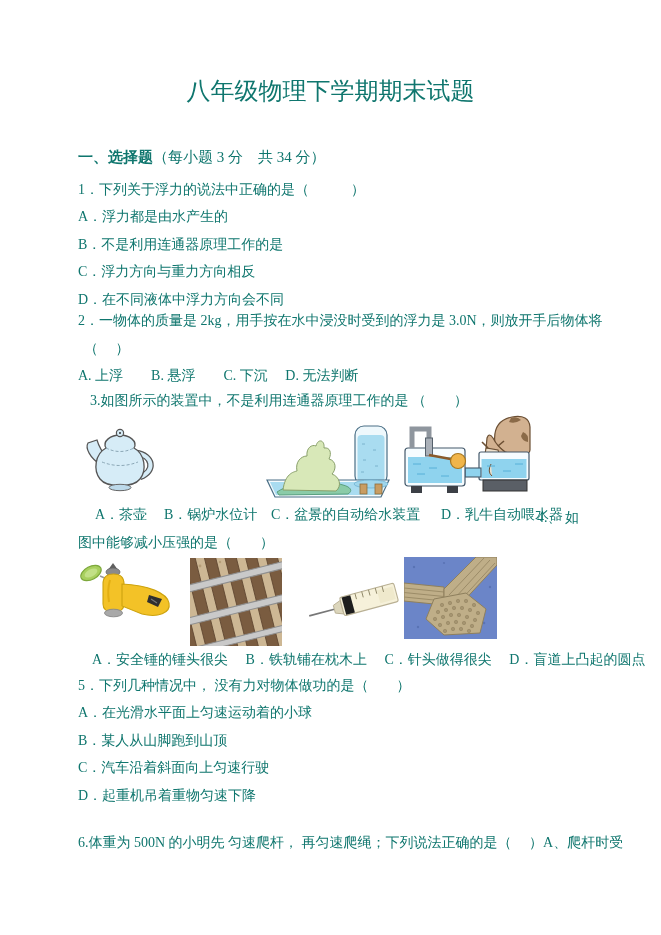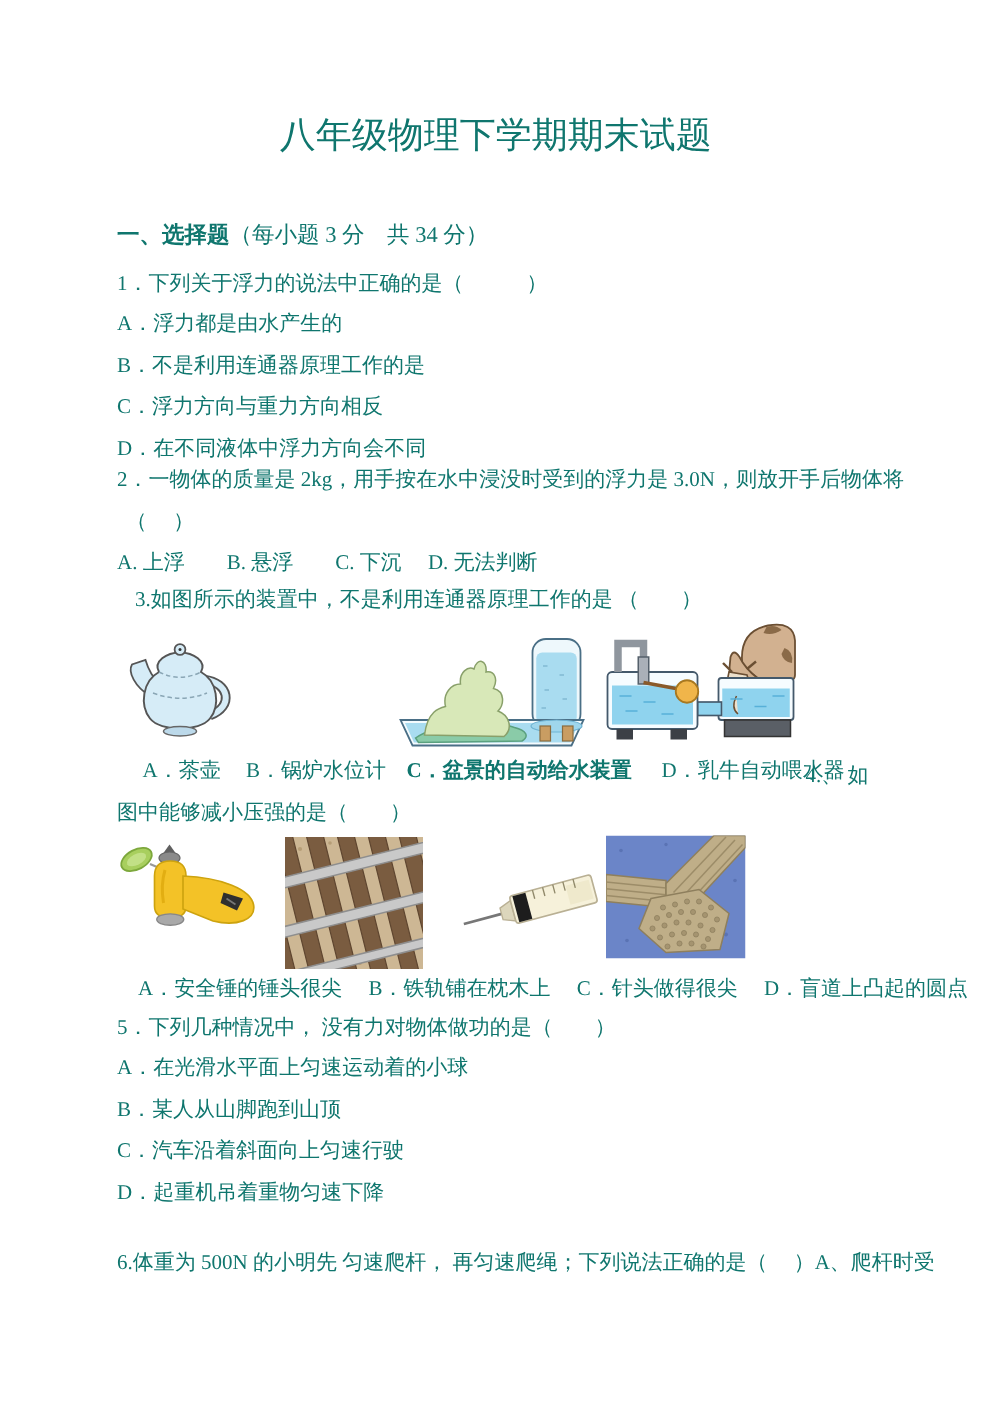--- a/index.html
+++ b/index.html
@@ -100,21 +100,21 @@
       <rect x="48" y="78" width="11" height="7" fill="#3c4046"></rect>
       <polyline points="13,40 13,21 30,21 30,30" fill="none" stroke="#8f969e" stroke-width="5"></polyline>
       <rect x="26.5" y="30" width="7" height="18" fill="#aab0b8" stroke="#55606b" stroke-width="1"></rect>
       <line x1="30" y1="47" x2="57" y2="52" stroke="#8a5a2a" stroke-width="2.5"></line>
       <circle cx="59" cy="53" r="7.5" fill="#f0b54a" stroke="#a87820" stroke-width="1.2"></circle>
     </svg>
   </div>
 
   <div class="t" style="left:95px;top:506px;">A．茶壶</div>
   <div class="t" style="left:164px;top:506px;">B．锅炉水位计</div>
-  <div class="t" style="left:271px;top:506px;font-weight:bold;">C．盆景的自动给水装置</div>
+  <div class="t" style="left:271px;top:506px;">C．盆景的自动给水装置</div>
   <div class="t" style="left:418px;top:506px;padding-left:23px;">D．乳牛自动喂水器</div>
   <div class="t" style="left:537px;top:509px;">4.、  如</div>
   <div class="t" style="left:78px;top:534px;">图中能够减小压强的是（　　）</div>
 
   <div class="fig" style="left:70px;top:560px;">
     <svg width="105" height="82" viewBox="0 0 105 82">
       <ellipse cx="21" cy="13" rx="11" ry="6.5" transform="rotate(-28 21 13)" fill="#a8cf5e" stroke="#7da83c" stroke-width="1.2"></ellipse>
       <ellipse cx="21" cy="13" rx="7" ry="3.6" transform="rotate(-28 21 13)" fill="#c2e086"></ellipse>
       <line x1="30" y1="16" x2="37" y2="19" stroke="#999" stroke-width="1.5"></line>
       <polygon points="38,10 48,10 43,3" fill="#5f5f5f"></polygon>

